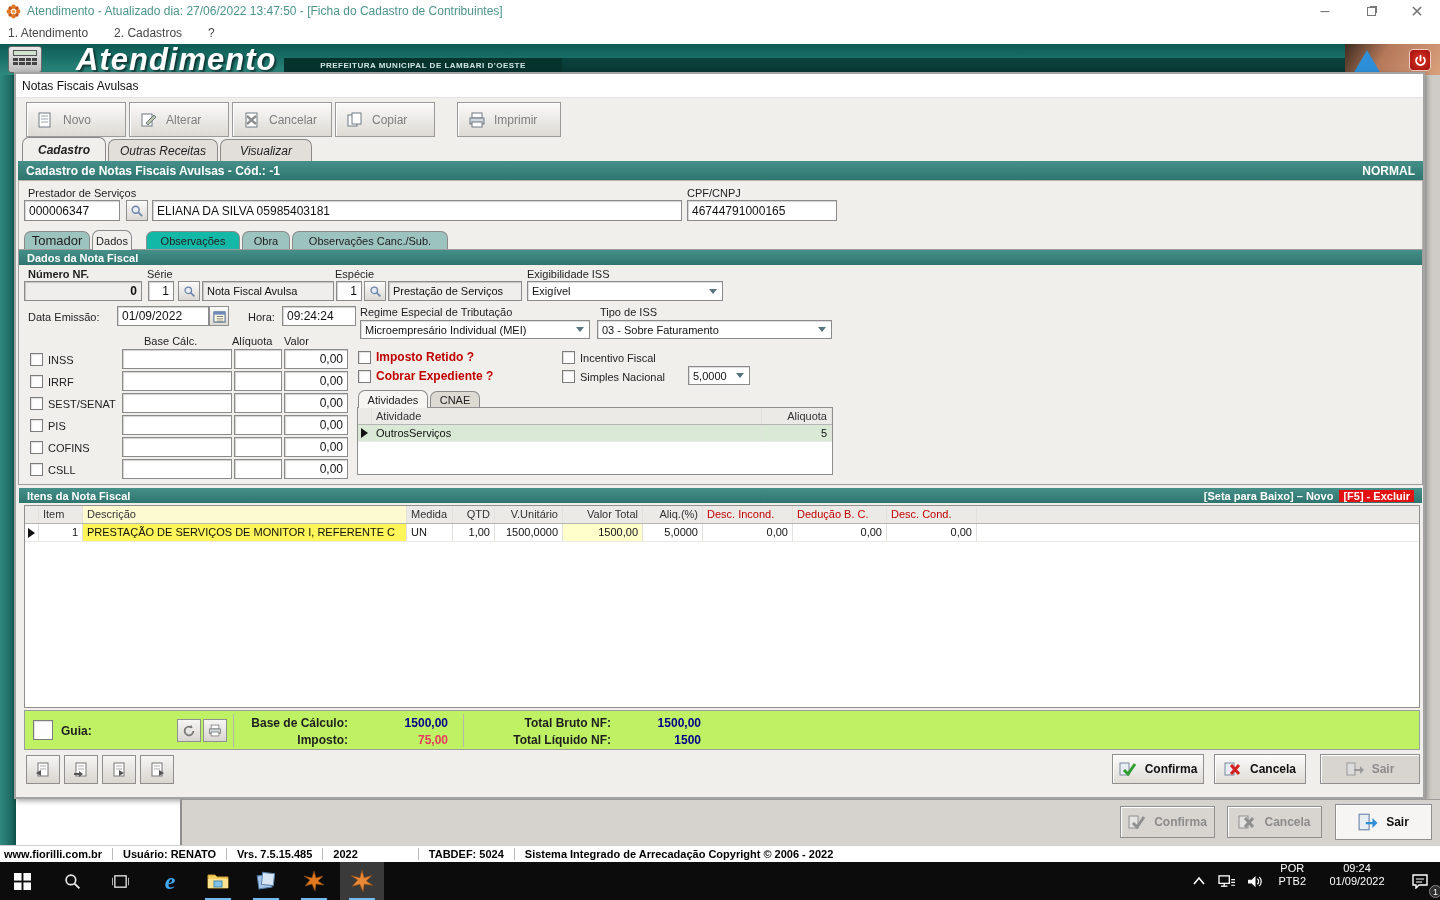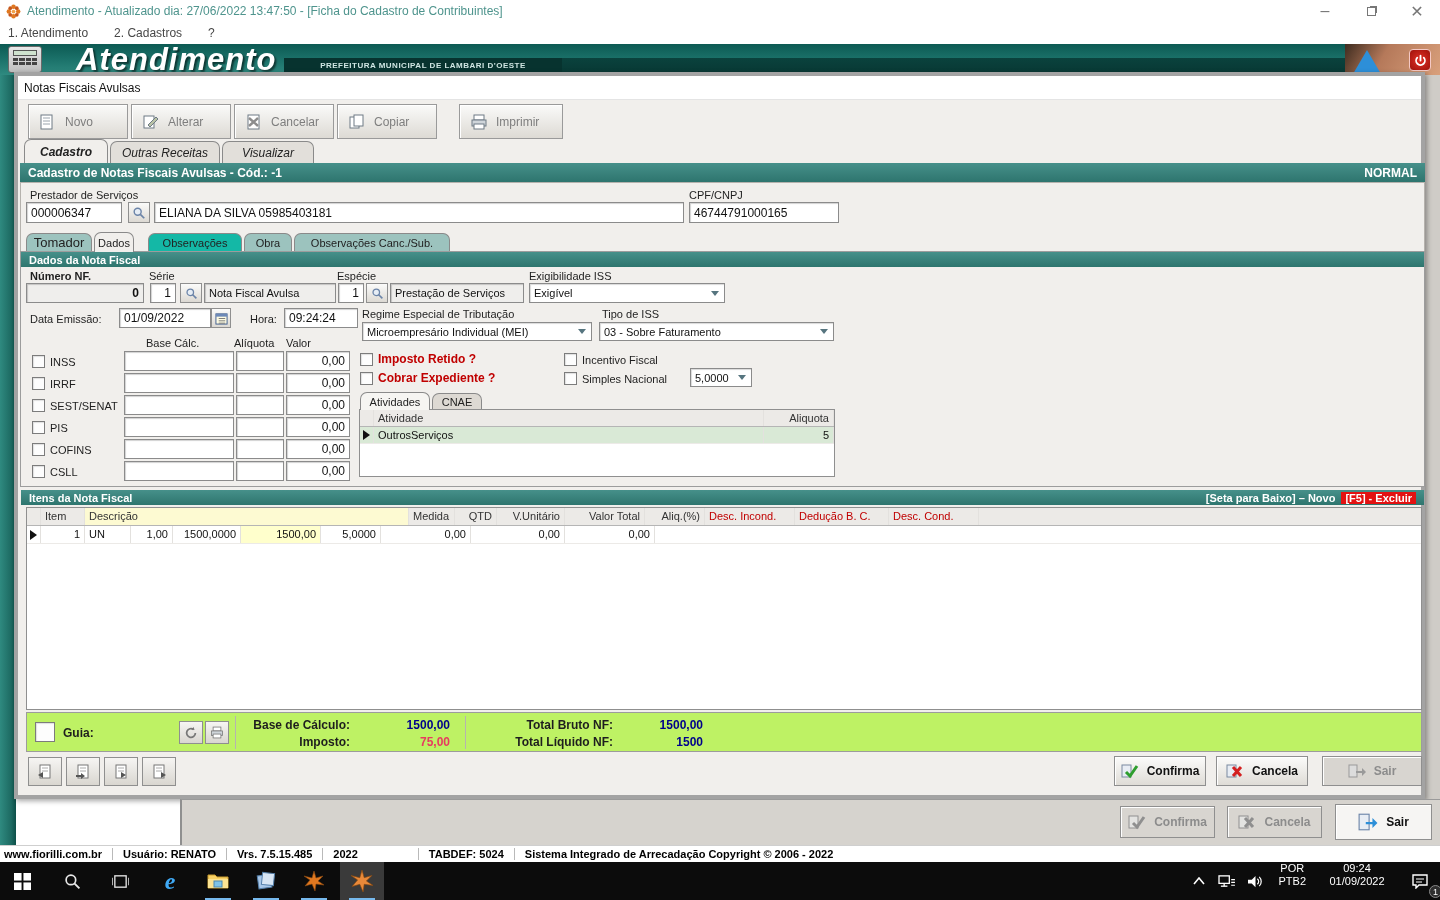--- a/index.html
+++ b/index.html
@@ -23,21 +23,21 @@
   .hdr-dark{position:absolute;left:562px;top:58px;width:783px;height:17px;background:linear-gradient(#0a423d,#083733)}
   .hdr-photo{position:absolute;left:1345px;top:44px;width:95px;height:31px;background:linear-gradient(120deg,#3d2b1f,#b5795a 40%,#d9a07c);overflow:hidden}
   .hdr-tri{position:absolute;left:8px;top:6px;width:0;height:0;border-left:14px solid transparent;border-right:14px solid transparent;border-bottom:24px solid #2d8fd8}
   .pwr{position:absolute;left:64px;top:5px;width:22px;height:22px;border-radius:4px;background:radial-gradient(#e23025,#9e120b);border:1px solid #f5c9c5;display:flex;align-items:center;justify-content:center}
   .calcicon{position:absolute;left:8px;top:46px;width:34px;height:27px;background:linear-gradient(#e9e9e9,#bdbdbd);border:1px solid #6a6a6a;border-radius:3px;padding:3px 4px}
   .calcicon .scr{height:6px;background:#cfe3cf;border:1px solid #555;margin-bottom:2px}
   .calcicon .keys{display:grid;grid-template-columns:repeat(4,1fr);gap:1px}
   .calcicon .keys i{height:3px;background:#444}
 
   
-  .dialog{left:14px;top:72px;width:1411px;height:727px;background:#f1efec;border:4px solid #a3a3a3;box-shadow:2px 2px 5px rgba(0,0,0,.35)}
+  .dialog{left:14px;top:72px;width:1411px;height:727px;background:#f1efec;border:2px solid #a3a3a3;box-shadow:2px 2px 5px rgba(0,0,0,.35)}
   .dlg-title{position:absolute;left:0;top:0;width:100%;height:24px;background:#fff;font-size:12px;color:#111;display:flex;align-items:center;padding-left:6px;border-bottom:1px solid #e4e4e4}
 
   .tbtn{position:absolute;top:28px;height:35px;background:linear-gradient(#fafaf9,#dddad4);border:1px solid #9a9a9a;box-shadow:inset 1px 1px 0 #fff;display:flex;align-items:center;gap:8px;padding-left:10px;font-size:12px;font-weight:normal;color:#7e7e7e}
   .tab{position:absolute;top:65px;height:22px;border:1px solid #8a8a8a;border-bottom:none;border-radius:7px 7px 0 0;background:#e2dfda;font-size:12px;font-style:italic;color:#222;display:flex;align-items:center;justify-content:center}
   .tab.active{background:#f1efec;font-weight:bold;z-index:3;height:24px;top:63px}
   .tealbar{background:linear-gradient(#46908a,#2e756e);color:#fff;font-weight:bold;display:flex;align-items:center;justify-content:space-between;padding:0 8px;font-size:12px}
   .panel{position:absolute;border:1px solid #9c9c9c;background:#f1efec}
   .lbl{position:absolute;font-size:11px;color:#1e1e1e;white-space:nowrap}
   .lbl.b{font-weight:bold}
   .inp{position:absolute;background:#fff;border:1px solid #8b8b8b;box-shadow:inset 1px 1px 1px rgba(0,0,0,.18);font-size:12px;color:#111;display:flex;align-items:center;padding:0 4px;white-space:nowrap;overflow:hidden}
@@ -394,20 +394,21 @@
         <div style="width:90px" class="redhd">Desc. Incond.</div>
         <div style="width:94px" class="redhd">Dedução B. C.</div>
         <div style="width:90px" class="redhd">Desc. Cond.</div>
         <div style="flex:1;border-right:none"></div>
       </div>
       <div class="row" style="height:18px">
         <div class="marker">
             <span class="tri-r"></span>
           </div>
         <div style="width:44px" class="ral">1</div>
+        <div style="width:324px;background:#fdf55a">PRESTAÇÃO DE SERVIÇOS DE MONITOR I, REFERENTE C</div>
         <div style="width:46px">UN</div>
         <div style="width:42px" class="ral">1,00</div>
         <div style="width:68px" class="ral">1500,0000</div>
         <div style="width:80px;background:#ffffcc" class="ral">1500,00</div>
         <div style="width:60px" class="ral">5,0000</div>
         <div style="width:90px" class="ral">0,00</div>
         <div style="width:94px" class="ral">0,00</div>
         <div style="width:90px" class="ral">0,00</div>
         <div style="flex:1;border-right:none"></div>
       </div>

